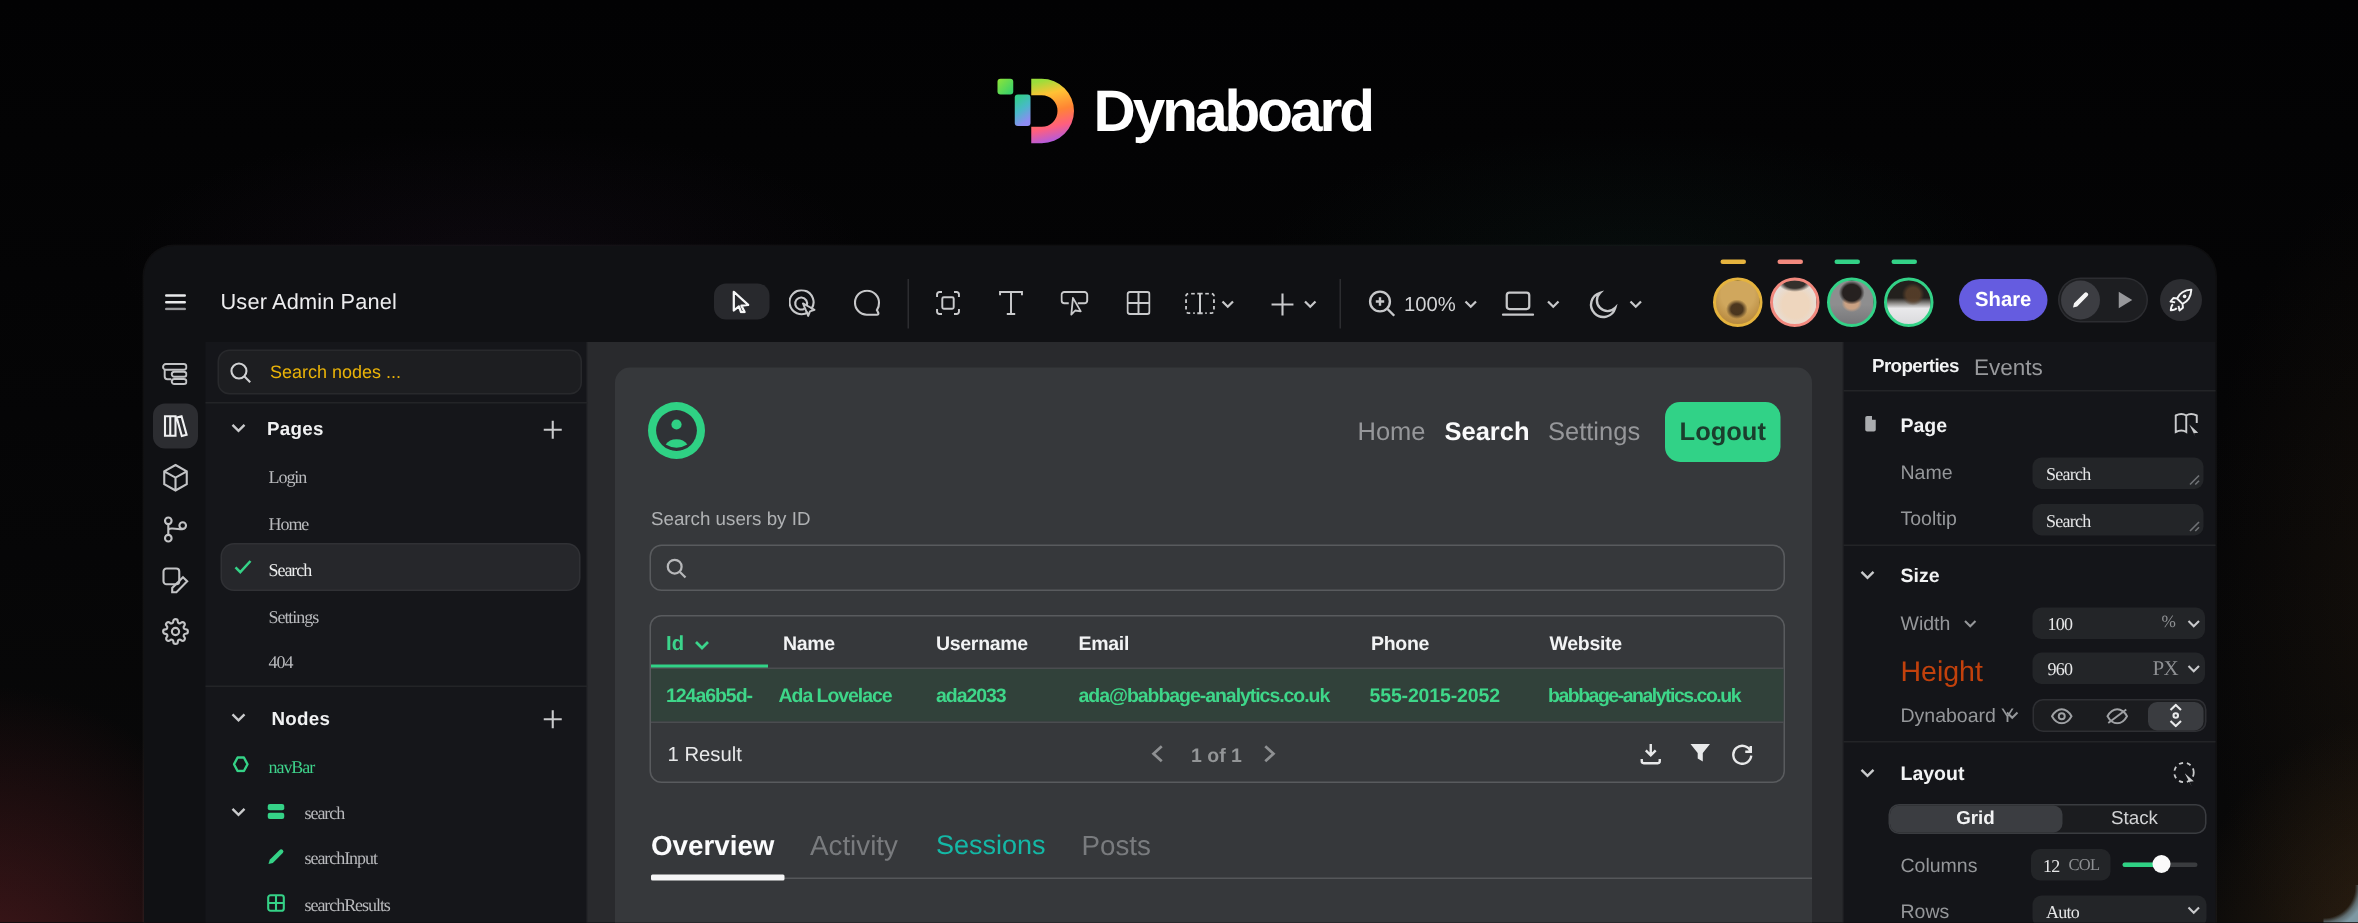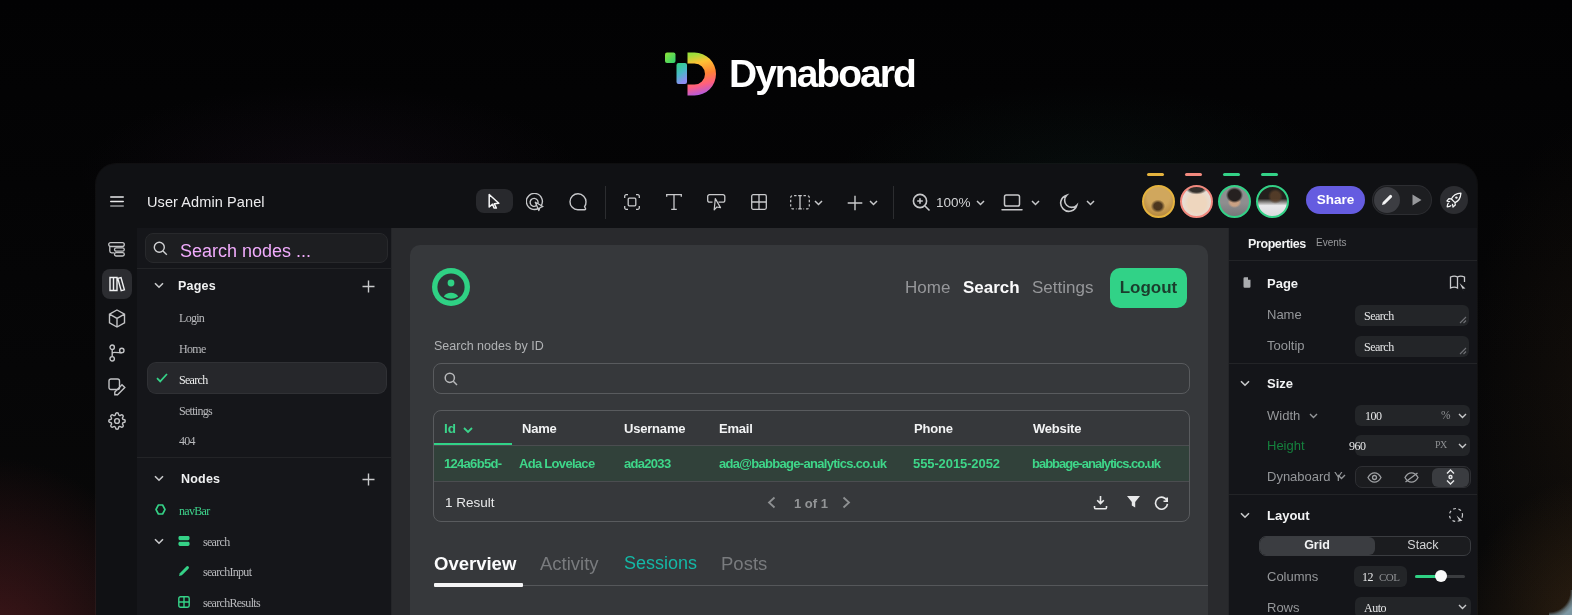--- a/index.html
+++ b/index.html
@@ -216,21 +216,21 @@
       <path d="M19.4 15a1.65 1.65 0 0 0 .33 1.82l.06.06a2 2 0 1 1-2.83 2.83l-.06-.06a1.65 1.65 0 0 0-1.82-.33 1.65 1.65 0 0 0-1 1.51V21a2 2 0 1 1-4 0v-.09A1.65 1.65 0 0 0 9 19.4a1.65 1.65 0 0 0-1.82.33l-.06.06a2 2 0 1 1-2.83-2.83l.06-.06a1.65 1.65 0 0 0 .33-1.82 1.65 1.65 0 0 0-1.51-1H3a2 2 0 1 1 0-4h.09A1.65 1.65 0 0 0 4.6 9a1.65 1.65 0 0 0-.33-1.82l-.06-.06a2 2 0 1 1 2.83-2.83l.06.06a1.65 1.65 0 0 0 1.82.33H9a1.65 1.65 0 0 0 1-1.51V3a2 2 0 1 1 4 0v.09a1.65 1.65 0 0 0 1 1.51 1.65 1.65 0 0 0 1.82-.33l.06-.06a2 2 0 1 1 2.83 2.83l-.06.06a1.65 1.65 0 0 0-.33 1.82V9a1.65 1.65 0 0 0 1.51 1H21a2 2 0 1 1 0 4h-.09a1.65 1.65 0 0 0-1.51 1z"></path>
     </svg>
   </div>
   <div id="tree">
 
     <div class="abs" style="left:8px;top:5px;width:243px;height:30px;background:#1d1e21;border:1px solid #28292c;border-radius:8px"></div>
     <svg class="abs" style="left:16px;top:13px" width="15" height="15" viewBox="0 0 15 15" fill="none" stroke="#d0d1d3" stroke-width="1.4">
       <circle cx="6.3" cy="6.3" r="5"></circle>
         <path d="M10 10 L13.8 13.8"></path>
     </svg>
-    <div class="abs" style="left:43px;top:13px;font-size:18px;color:#f0abfc">Search nodes ...</div>
+    <div class="abs" style="left:43px;top:13px;font-size:12px;color:#eab308">Search nodes ...</div>
     <div class="abs" style="left:0;top:39.5px;width:255px;height:1px;background:#232427"></div>
 
     <svg class="abs" style="left:17px;top:54px" width="10" height="7" viewBox="0 0 10 7" fill="none" stroke="#c9cacc" stroke-width="1.6">
         <path d="M1 1.2 L5 5.2 L9 1.2"></path>
       </svg>
     <div class="abs" style="left:41px;top:51px;font-size:12.5px;font-weight:bold;color:#f0f1f2;letter-spacing:0.2px">Pages</div>
     <svg class="abs" style="left:225px;top:52px" width="13" height="13" viewBox="0 0 13 13" fill="none" stroke="#c9cacc" stroke-width="1.4">
         <path d="M6.5 0.5 V12.5 M0.5 6.5 H12.5"></path>
       </svg>
 
@@ -286,21 +286,21 @@
       <svg class="abs" style="left:22px;top:23px" width="38" height="38" viewBox="0 0 38 38">
         <circle cx="19" cy="19" r="13.6" fill="#2f3236"></circle>
         <circle cx="19" cy="15" r="3.4" fill="#2fd184"></circle>
         <path d="M11.8 28.4 A8.2 6.8 0 0 1 26.2 28.4 A13.6 13.6 0 0 1 11.8 28.4 Z" fill="#2fd184"></path>
       </svg>
       <div class="abs" style="left:495px;top:33px;font-size:17px;color:#96979a">Home</div>
       <div class="abs" style="left:553px;top:33px;font-size:17px;font-weight:bold;color:#fafafb">Search</div>
       <div class="abs" style="left:622px;top:33px;font-size:17px;color:#96979a">Settings</div>
       <div class="abs" style="left:700px;top:23px;width:77px;height:40px;border-radius:10px;background:#31d287;color:#1b3d2d;font-weight:bold;font-size:17px;text-align:center;line-height:40px">Logout</div>
 
-      <div class="abs" style="left:24px;top:94px;font-size:12.5px;color:#b0b2b4">Search nodes by ID</div>
+      <div class="abs" style="left:24px;top:94px;font-size:12.5px;color:#b0b2b4">Search users by ID</div>
       <div class="abs" style="left:23px;top:118px;width:757px;height:31px;border:1px solid #595b5e;border-radius:8px"></div>
       <svg class="abs" style="left:34px;top:127px" width="14" height="14" viewBox="0 0 14 14" fill="none" stroke="#b7b8ba" stroke-width="1.5">
         <circle cx="5.8" cy="5.8" r="4.6"></circle>
           <path d="M9.3 9.3 L13 13"></path>
       </svg>
 
       <div class="abs" style="left:23px;top:165px;width:757px;height:112px;border:1px solid #595b5e;border-radius:8px"></div>
       <div class="abs" style="left:34px;top:176px;font-size:13.5px;font-weight:bold;color:#3bd48b">Id</div>
       <svg class="abs" style="left:53px;top:182px" width="10" height="7" viewBox="0 0 10 7" fill="none" stroke="#3bd48b" stroke-width="1.8">
           <path d="M1 1 L5 5 L9 1"></path>
@@ -342,21 +342,21 @@
       <div class="abs" style="left:130px;top:308px;font-size:18.5px;color:#797b7e">Activity</div>
       <div class="abs" style="left:214px;top:308px;font-size:18px;color:#14b8a6">Sessions</div>
       <div class="abs" style="left:311px;top:308px;font-size:18.5px;color:#797b7e">Posts</div>
       <div class="abs" style="left:24px;top:340px;width:774px;height:1px;background:#55575a"></div>
       <div class="abs" style="left:24px;top:338px;width:89px;height:4px;background:#f5f5f6;border-radius:1px"></div>
     </div>
   </div>
   <div id="rpanel">
 
     <div class="abs" style="left:19px;top:9px;font-size:12.5px;font-weight:bold;color:#f2f3f4;letter-spacing:-0.4px">Properties</div>
-    <div class="abs" style="left:87px;top:9px;font-size:10px;color:#98999c">Events</div>
+    <div class="abs" style="left:87px;top:9px;font-size:15px;color:#98999c">Events</div>
     <div class="abs" style="left:0;top:32px;width:249px;height:1px;background:#232427"></div>
 
     <svg class="abs" style="left:14px;top:49px" width="8" height="11" viewBox="0 0 8 11">
       <path d="M0.5 1.5 A1.2 1.2 0 0 1 1.7 0.3 H5 L7.5 2.8 V9.5 A1.2 1.2 0 0 1 6.3 10.7 H1.7 A1.2 1.2 0 0 1 0.5 9.5 Z M5 0.3 L5 2.8 L7.5 2.8" fill="#aaacaf"></path>
     </svg>
     <div class="abs" style="left:38px;top:48px;font-size:13px;font-weight:bold;color:#f2f3f4">Page</div>
     <svg class="abs" style="left:220px;top:46px" width="18" height="18" viewBox="0 0 18 18" fill="none" stroke="#c9cacc" stroke-width="1.3">
       <path d="M1.5 3 C4 1.8 6.5 1.8 8.5 3 V14 C6.5 12.8 4 12.8 1.5 14 Z M8.5 3 C10.5 1.8 13 1.8 15.5 3 V8"></path>
       <path d="M10.5 9 L16.5 14.5 L13.6 14.8 L15 17.8 Z" fill="#c9cacc" stroke="none"></path>
     </svg>
@@ -384,24 +384,24 @@
     <svg class="abs" style="left:80px;top:185px" width="9" height="6" viewBox="0 0 9 6" fill="none" stroke="#95979a" stroke-width="1.4">
         <path d="M1 1 L4.5 4.5 L8 1"></path>
       </svg>
     <div class="abs" style="left:126px;top:177px;width:115px;height:21px;background:#232528;border-radius:6px"></div>
     <div class="mono abs" style="left:136px;top:181px;font-size:12px;letter-spacing:-0.5px;color:#e6e7e8">100</div>
     <div class="mono abs" style="left:212px;top:181px;font-size:11.5px;letter-spacing:-0.5px;color:#8e9093">%</div>
     <svg class="abs" style="left:229px;top:185px" width="9" height="6" viewBox="0 0 9 6" fill="none" stroke="#c9cacc" stroke-width="1.4">
         <path d="M1 1 L4.5 4.5 L8 1"></path>
       </svg>
 
-    <div class="abs" style="left:38px;top:210px;font-size:13px;color:#15803d">Height</div>
+    <div class="abs" style="left:38px;top:210px;font-size:19px;color:#c2410c">Height</div>
     <div class="abs" style="left:126px;top:207px;width:115px;height:21px;background:#232528;border-radius:6px"></div>
-    <div class="mono abs" style="left:120px;top:211px;font-size:12px;letter-spacing:-0.5px;color:#e6e7e8">960</div>
-    <div class="mono abs" style="left:206px;top:211px;font-size:10px;letter-spacing:-0.5px;color:#8e9093">PX</div>
+    <div class="mono abs" style="left:136px;top:211px;font-size:12px;letter-spacing:-0.5px;color:#e6e7e8">960</div>
+    <div class="mono abs" style="left:206px;top:211px;font-size:14px;letter-spacing:-0.5px;color:#8e9093">PX</div>
     <svg class="abs" style="left:229px;top:215px" width="9" height="6" viewBox="0 0 9 6" fill="none" stroke="#c9cacc" stroke-width="1.4">
         <path d="M1 1 L4.5 4.5 L8 1"></path>
       </svg>
 
     <div class="abs" style="left:38px;top:241px;font-size:13px;color:#95979a">Dynaboard Y</div>
     <svg class="abs" style="left:108px;top:246px" width="9" height="6" viewBox="0 0 9 6" fill="none" stroke="#95979a" stroke-width="1.4">
         <path d="M1 1 L4.5 4.5 L8 1"></path>
       </svg>
     <div class="abs" style="left:126px;top:238px;width:116px;height:22px;background:#1b1c1f;border:1px solid #2e2f33;border-radius:7px"></div>
     <svg class="abs" style="left:138px;top:244px" width="15" height="11" viewBox="0 0 15 11" fill="none" stroke="#9fa1a4" stroke-width="1.3">

